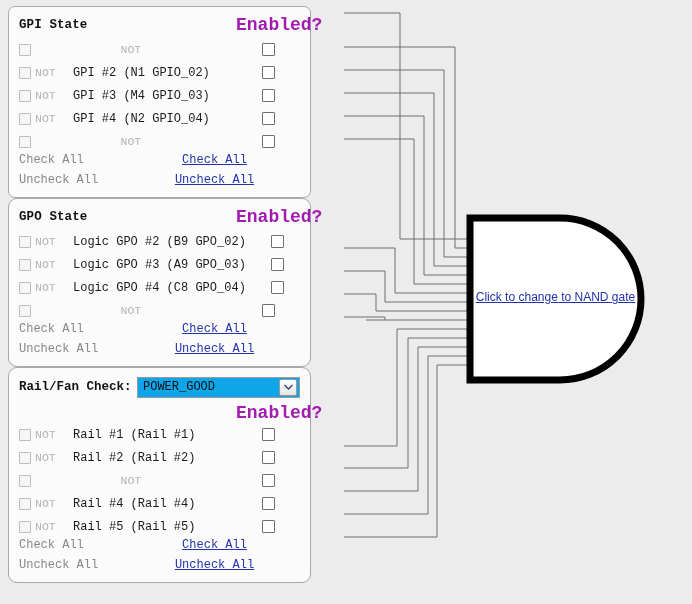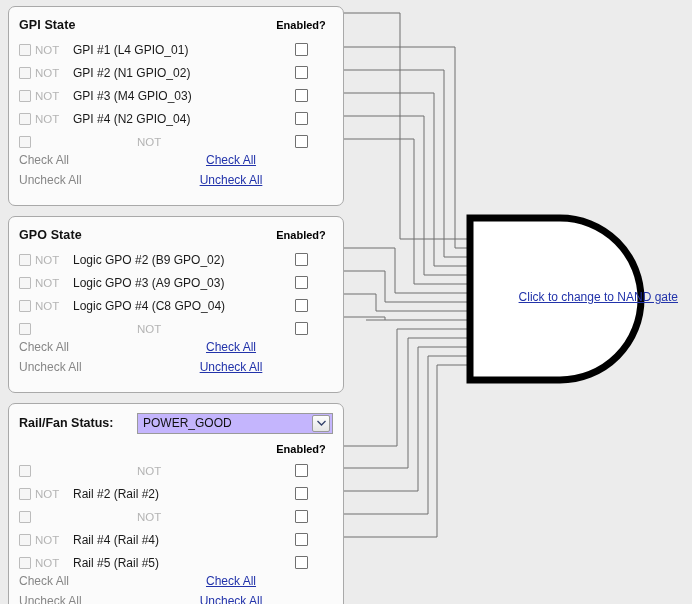--- a/index.html
+++ b/index.html
@@ -24,48 +24,49 @@
     left: 8px;
     top: 6px;
     width: 336px;
   }
 
   .panel {
     background: #fbfbfb;
     border: 1px solid #a9a9a9;
     border-radius: 7px;
     box-sizing: border-box;
-    width: 336px;
-    padding: 8px 10px 12px 10px;
+    width: 303px;
+    padding: 8px 10px 4px 10px;
     position: relative;
+    font-family: Liberation Mono, monospace;
   }
 
   .panel + .panel {
-    margin-top: 10px;
+    border-radius: 9px;
   }
 
   .panel-header {
     display: flex;
     align-items: center;
     justify-content: space-between;
     height: 20px;
     margin-bottom: 3px;
   }
 
   .panel-title {
     font-weight: bold;
     font-size: 12.5px;
     color: #111;
     letter-spacing: 0.1px;
   }
 
   .enabled-head {
     font-weight: bold;
-    font-size: 11px;
-    color: #000000;
+    font-size: 18px;
+    color: #a21caf;
     width: 64px;
     text-align: center;
   }
 
   .enabled-head-row {
     display: flex;
     justify-content: flex-end;
     height: 18px;
     align-items: center;
     margin-bottom: 1px;
@@ -163,21 +164,21 @@
     font-size: 12.5px;
     color: #111;
     width: 118px;
     flex: 0 0 auto;
   }
 
   .select-box {
     flex: 1 1 auto;
     height: 21px;
     border: 1px solid #9a9a9a;
-    background: #c4b5fd;
+    background: #0ea5e9;
     box-sizing: border-box;
     display: flex;
     align-items: center;
     position: relative;
     padding-left: 5px;
     cursor: pointer;
   }
 
   .select-value {
     font-size: 12px;
@@ -216,24 +217,24 @@
   }
   #gate-shape {
     fill: #ffffff;
     stroke: #000000;
     stroke-width: 7;
     stroke-linejoin: miter;
   }
 
   #gate-link {
     position: absolute;
-    left: 467px;
+    left: 450px;
     top: 290px;
     width: 211px;
-    text-align: right;
+    text-align: center;
     font-size: 12px;
     color: #2233aa;
     text-decoration: underline;
     cursor: pointer;
   }
 </style>
 </head>
 <body>
 
 <svg id="diagram" viewBox="0 0 692 604" width="692" height="604">
@@ -276,21 +277,20 @@
 
   <div class="panel">
     <div class="panel-header">
       <span class="panel-title">GPI State</span>
       <span class="enabled-head">Enabled?</span>
     </div>
 
     <div class="sig-row">
       <span class="not-box"></span>
       <span class="not-label">NOT</span>
-      <span class="sig-label">GPI #1 (L4 GPIO_01)</span>
       <span class="enable-cell">
         <span class="enable-box"></span>
       </span>
     </div>
 
     <div class="sig-row">
       <span class="not-box"></span>
       <span class="not-label">NOT</span>
       <span class="sig-label">GPI #2 (N1 GPIO_02)</span>
       <span class="enable-cell">
@@ -390,38 +390,39 @@
     <div class="footer-row">
       <span class="footer-left">Uncheck All</span>
       <span class="footer-right-wrap">
         <span class="footer-right">Uncheck All</span>
       </span>
     </div>
   </div>
 
   <div class="panel">
     <div class="select-row">
-      <span class="select-label">Rail/Fan Status:</span>
+      <span class="select-label">Rail/Fan Check:</span>
       <span class="select-box">
         <span class="select-value">POWER_GOOD</span>
         <span class="select-arrow">
           <svg width="9" height="6" viewBox="0 0 9 6" aria-hidden="true">
             <path d="M0.5,1 L4.5,5 L8.5,1" fill="none" stroke="#33406b" stroke-width="1.3"></path>
           </svg>
         </span>
       </span>
     </div>
 
     <div class="enabled-head-row">
       <span class="enabled-head">Enabled?</span>
     </div>
 
     <div class="sig-row">
       <span class="not-box"></span>
       <span class="not-label">NOT</span>
+      <span class="sig-label">Rail #1 (Rail #1)</span>
       <span class="enable-cell">
         <span class="enable-box"></span>
       </span>
     </div>
 
     <div class="sig-row">
       <span class="not-box"></span>
       <span class="not-label">NOT</span>
       <span class="sig-label">Rail #2 (Rail #2)</span>
       <span class="enable-cell">

